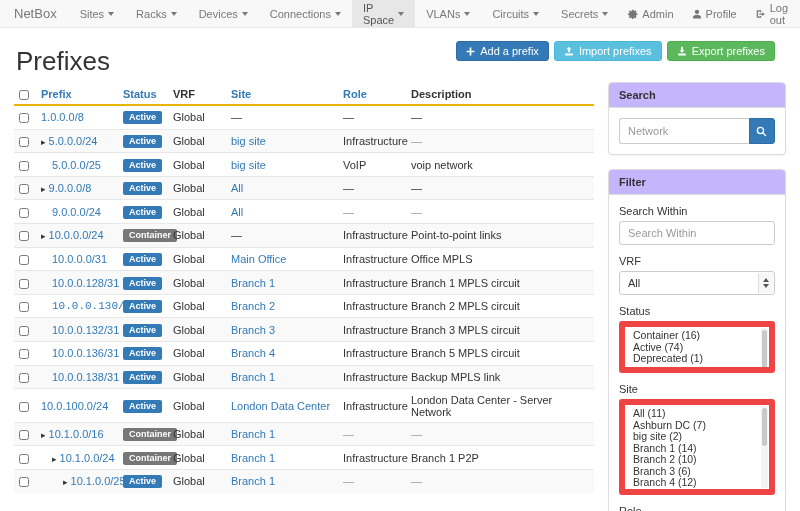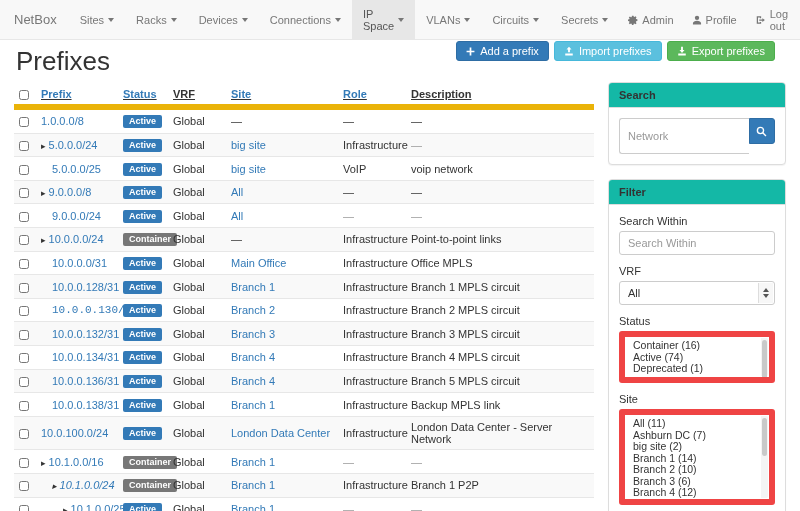--- a/index.html
+++ b/index.html
@@ -1,21 +1,21 @@
 <!DOCTYPE html>
 <html><head>
 <meta charset="utf-8">
 <style>
   * { margin:0; padding:0; box-sizing:border-box; }
   html,body { width:800px; height:511px; overflow:hidden; background:#fff;
     font-family:"Liberation Sans", sans-serif; color:#333; }
   .viewport { position:relative; width:800px; height:511px; overflow:hidden; }
 
   
-  .navbar { position:absolute; top:0; left:0; width:800px; height:40px;
+  .navbar { position:absolute; top:0; left:0; width:800px; height:28px;
     background:#f8f8f8; border-bottom:1px solid #e7e7e7; display:flex; align-items:stretch; }
   .brand { color:#777; font-size:13px; padding:0 12px 0 14px; display:flex; align-items:center; }
   .nav-items { display:flex; align-items:stretch; list-style:none; }
   .nav-item { display:flex; align-items:center; padding:0 11px; font-size:11px; color:#777; cursor:pointer; }
   .nav-item.active { background:#e7e7e7; color:#555; }
   .caret { display:inline-block; width:0; height:0; margin-left:4px;
     border-left:3px solid transparent; border-right:3px solid transparent; border-top:4px solid #777; }
   .nav-right { margin-left:auto; display:flex; align-items:stretch; }
   .nav-right .nav-item { padding:0 9px; }
   .nav-ico { margin-right:4px; display:inline-flex; align-items:center; }
@@ -31,43 +31,43 @@
   .btn-primary { background:#337ab7; border-color:#2e6da4; }
   .btn-info { background:#5bc0de; border-color:#46b8da; }
   .btn-success { background:#5cb85c; border-color:#4cae4c; }
   .btn svg { display:block; }
 
   
   .table-wrap { position:absolute; top:84px; left:14px; width:580px; }
   table { border-collapse:collapse; width:100%; table-layout:fixed; font-size:11px; }
   col.c-cb{width:22px;} col.c-prefix{width:82px;} col.c-status{width:50px;} col.c-vrf{width:58px;}
   col.c-site{width:112px;} col.c-role{width:68px;} col.c-desc{width:188px;}
-  th { text-align:left; font-weight:700; padding:4px 5px; border-bottom:6px solid #eab308; font-size:11px;text-decoration:underline; }
+  th { text-align:left; font-weight:700; padding:4px 5px; border-bottom:2px solid #eab308; font-size:11px; }
   th a { color:#337ab7; text-decoration:none; cursor:pointer; }
   td { padding:4.3px 5px; border-top:1px solid #e7e7e7; vertical-align:middle; height:22.6px; }
   tbody tr:nth-child(even) { background:#f9f9f9; }
   td a { color:#337ab7; text-decoration:none; cursor:pointer; }
   .cb { width:10px; height:10px; vertical-align:middle; cursor:pointer; }
   .expand-arrow { color:#333; font-size:9px; margin-right:3px; }
   .badge { display:inline-block; color:#fff; font-size:9px; font-weight:700;
     padding:2px 6px 2px; border-radius:2px; line-height:1; }
   .badge.primary { background:#337ab7; }
   .badge.default { background:#777; }
   .dash { color:#333; }
   .dash.muted { color:#9a9a9a; }
 
   
   .sidebar { position:absolute; left:608px; top:82px; width:178px; }
   .panel { border:1px solid #ddd; border-radius:4px; background:#fff; margin-bottom:14px;
     box-shadow:0 1px 1px rgba(0,0,0,.05); }
-  .panel-heading { background:#14b8a6; border-bottom:1px solid #ddd; border-radius:3px 3px 0 0;
+  .panel-heading { background:#c4b5fd; border-bottom:1px solid #ddd; border-radius:3px 3px 0 0;
     padding:6px 10px; font-size:11px; font-weight:700; color:#333; }
   .panel-body { padding:10px; }
   .input-group { display:flex; }
-  .txt { width:100%; height:36px; border:1px solid #ccc; border-radius:3px; padding:0 8px;
+  .txt { width:100%; height:26px; border:1px solid #ccc; border-radius:3px; padding:0 8px;
     font-size:11px; color:#555; font-family:"Liberation Sans",sans-serif; }
   .txt::placeholder { color:#999; }
   .input-group .txt { border-radius:3px 0 0 3px; border-right:none; }
   .search-btn { width:32px; height:26px; background:#337ab7; border:1px solid #2e6da4;
     border-radius:0 3px 3px 0; display:flex; align-items:center; justify-content:center; cursor:pointer; }
   .field { margin-bottom:10px; }
   .field label { display:block; font-size:11px; color:#333; margin-bottom:4px; }
   .sel { position:relative; width:100%; height:24px; border:1px solid #ccc; border-radius:3px;
     font-size:11px; color:#333; display:flex; align-items:center; padding:0 8px; background:#fff; cursor:pointer; }
   .sel-arrow { position:absolute; right:1px; top:1px; bottom:1px; width:15px; background:#f7f7f7;
@@ -282,29 +282,20 @@
             <td><input type="checkbox" class="cb" style=""></td>
             <td style="padding-left: 16px;"><a>10.0.0.132/31</a></td>
             <td><span class="badge primary">Active</span></td>
             <td>Global</td>
             <td><a>Branch 3</a></td>
             <td><span>Infrastructure</span></td>
             <td><span>Branch 3 MPLS circuit</span></td>
           </tr>
           <tr>
             <td><input type="checkbox" class="cb" style=""></td>
-            <td style="padding-left: 16px;"><a>10.0.0.134/31</a></td>
-            <td><span class="badge primary">Active</span></td>
-            <td>Global</td>
-            <td><a>Branch 4</a></td>
-            <td><span>Infrastructure</span></td>
-            <td><span>Branch 4 MPLS circuit</span></td>
-          </tr>
-          <tr>
-            <td><input type="checkbox" class="cb" style=""></td>
             <td style="padding-left: 16px;"><a>10.0.0.136/31</a></td>
             <td><span class="badge primary">Active</span></td>
             <td>Global</td>
             <td><a>Branch 4</a></td>
             <td><span>Infrastructure</span></td>
             <td><span>Branch 5 MPLS circuit</span></td>
           </tr>
           <tr>
             <td><input type="checkbox" class="cb" style=""></td>
             <td style="padding-left: 16px;"><a>10.0.0.138/31</a></td>
@@ -327,21 +318,21 @@
             <td><input type="checkbox" class="cb" style=""></td>
             <td style="padding-left: 5px;"><span class="expand-arrow">▸</span><a>10.1.0.0/16</a></td>
             <td><span class="badge default">Container</span></td>
             <td>Global</td>
             <td><a>Branch 1</a></td>
             <td><span class="dash muted">—</span></td>
             <td><span class="dash muted">—</span></td>
           </tr>
           <tr>
             <td><input type="checkbox" class="cb" style=""></td>
-            <td style="padding-left: 16px; font-style: italic;"><span class="expand-arrow">▸</span><a>10.1.0.0/24</a></td>
+            <td style="padding-left: 16px;"><span class="expand-arrow">▸</span><a>10.1.0.0/24</a></td>
             <td><span class="badge default">Container</span></td>
             <td>Global</td>
             <td><a>Branch 1</a></td>
             <td><span>Infrastructure</span></td>
             <td><span>Branch 1 P2P</span></td>
           </tr>
           <tr>
             <td><input type="checkbox" class="cb" style=""></td>
             <td style="padding-left: 27px;"><span class="expand-arrow">▸</span><a>10.1.0.0/25</a></td>
             <td><span class="badge primary">Active</span></td>

